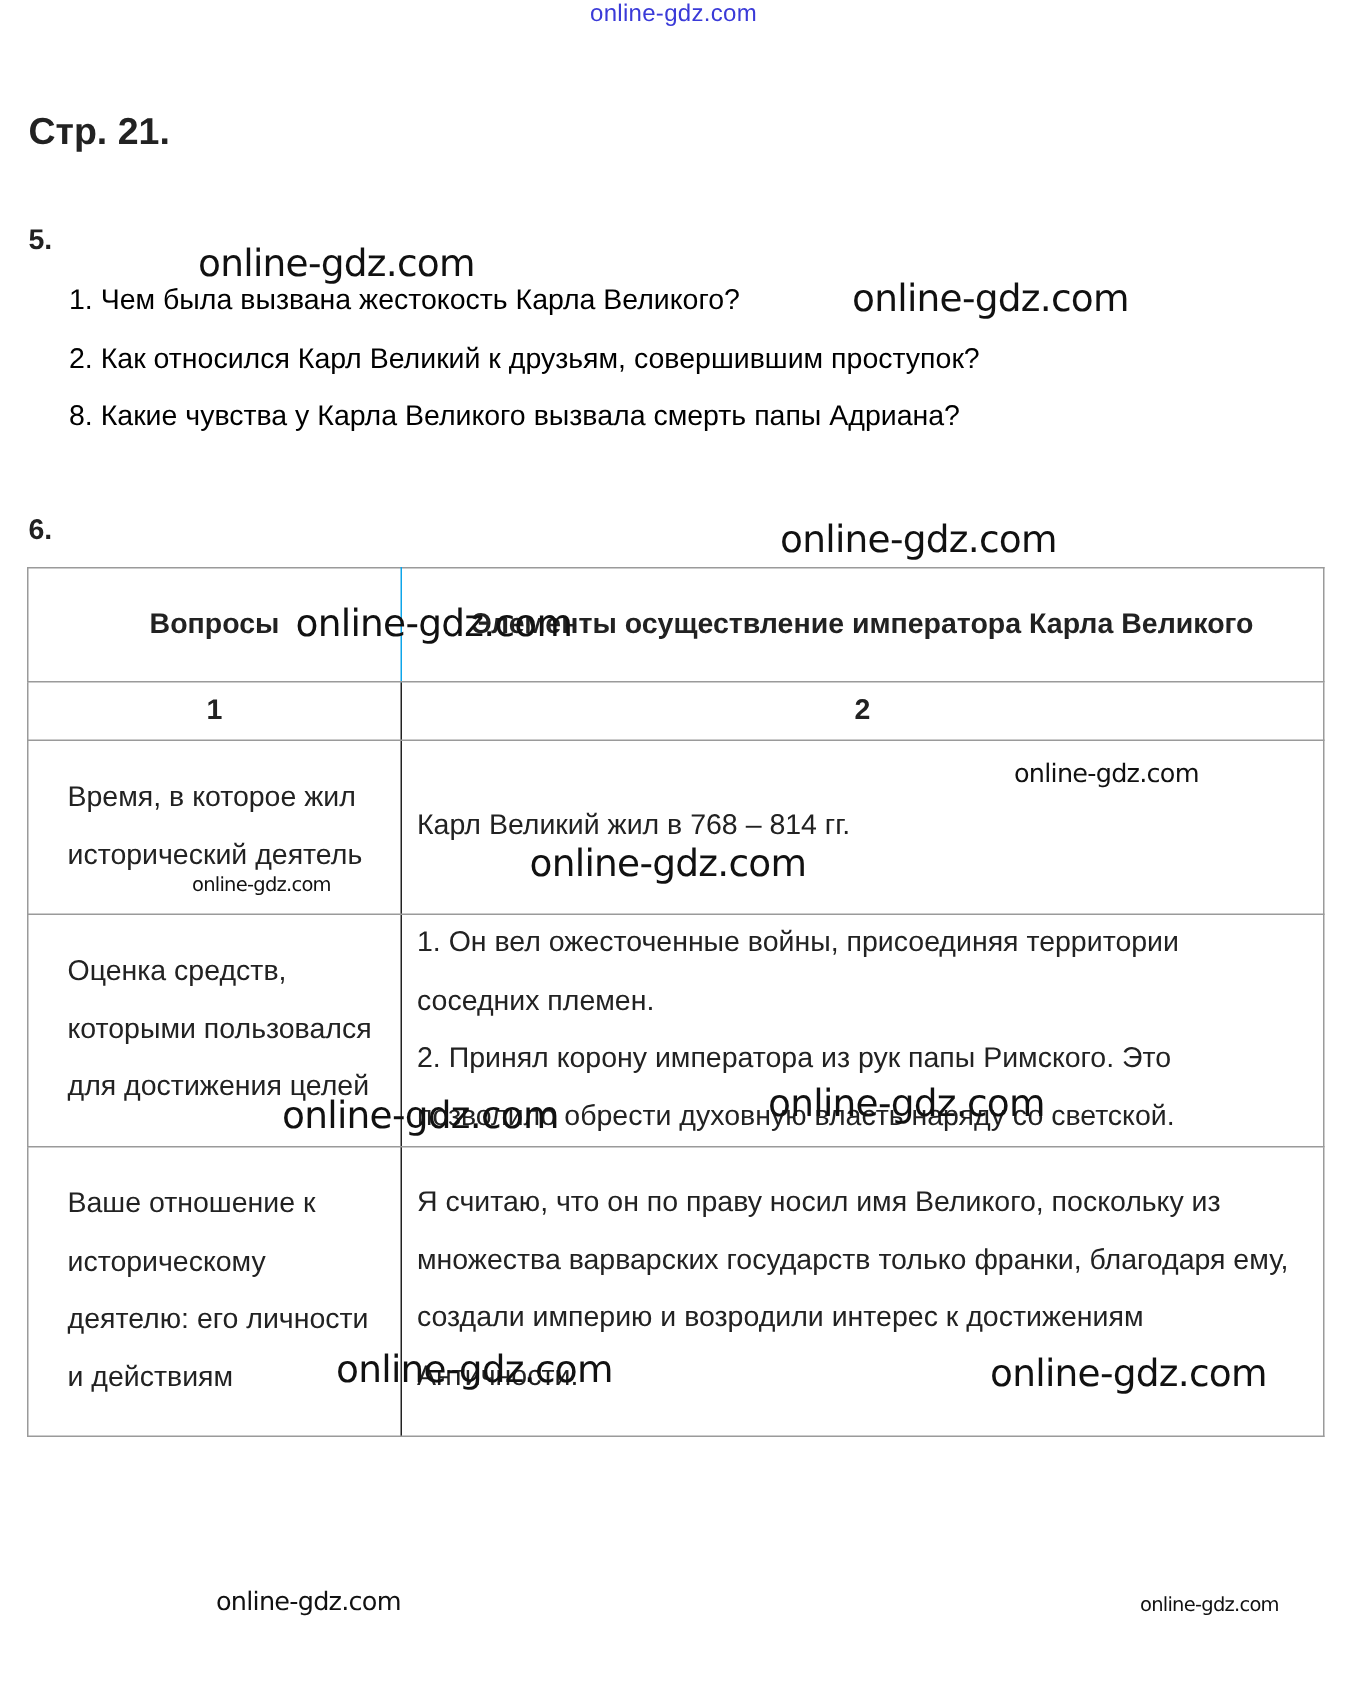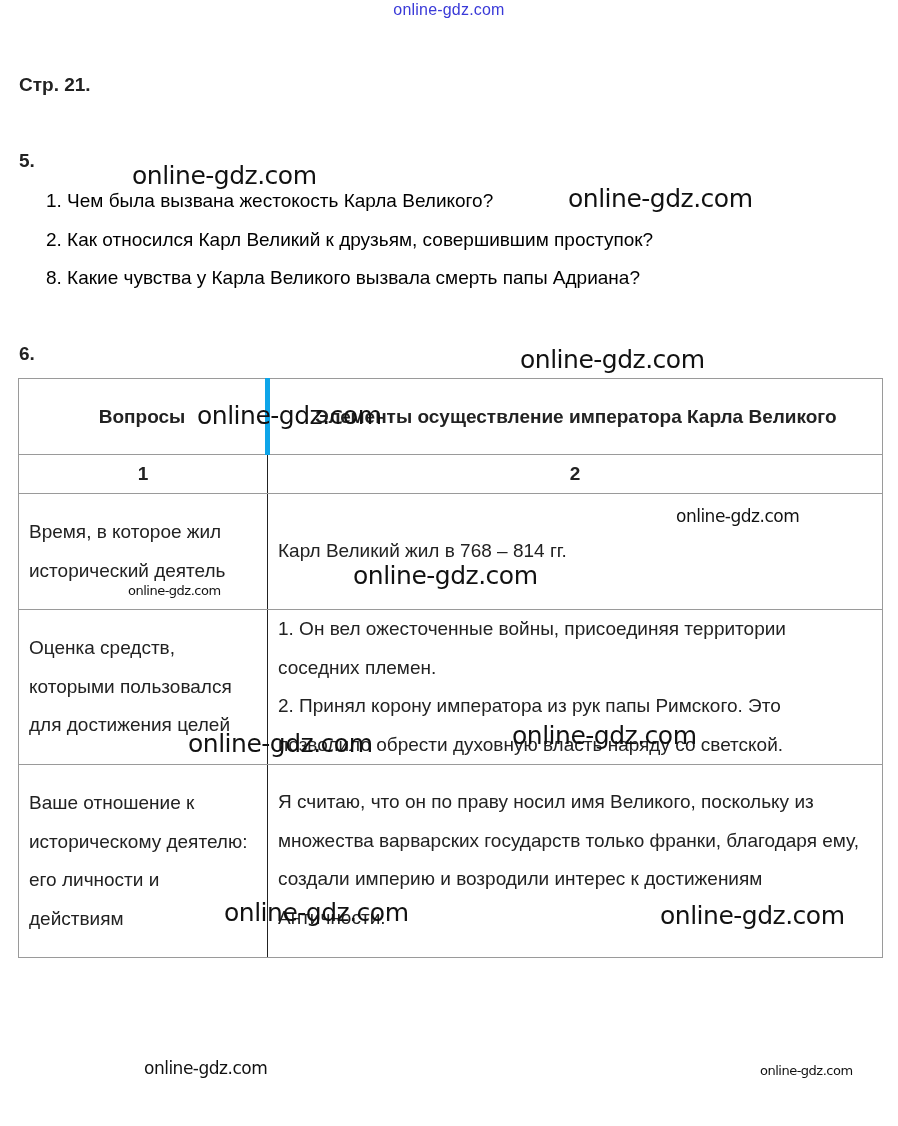--- a/index.html
+++ b/index.html
@@ -1,49 +1,49 @@
 <!DOCTYPE html>
 <html><head>
 <meta charset="utf-8">
 <style>
   html, body { margin: 0; padding: 0; background: #ffffff; }
   body { width: 898px; height: 1126px; position: relative; overflow: hidden;
          font-family: "Liberation Sans", sans-serif; color: #222; }
   .site-header { position: absolute; left: 0; width: 898px; top: 1px; text-align: center;
                  font-family: "Liberation Sans", sans-serif; font-size: 16px; color: #3a3ad8;
                  letter-spacing: 0.2px; }
-  .page-ref { position: absolute; left: 19px; top: 74px; font-size: 19px; font-weight: bold; color: #222; }
+  .page-ref { position: absolute; left: 19px; top: 74px; font-size: 25px; font-weight: bold; color: #222; }
   .task-num { position: absolute; left: 19px; font-size: 19px; font-weight: bold; color: #222; }
   .q-list { position: absolute; left: 46px; top: 186px; margin: 0; padding: 0; list-style: none; }
   .q-list li { font-size: 19px; height: 38.5px; line-height: 30px; color: #000000; }
   table.answers { position: absolute; left: 18px; top: 378px; width: 865px; border-collapse: collapse;
                   table-layout: fixed; }
   table.answers td, table.answers th { border: 1px solid #9a9a9a; vertical-align: middle; font-size: 19px;
                   color: #222; padding: 0 10px; }
   table.answers col.c1 { width: 249px; }
   th.hdr { font-weight: bold; text-align: center; line-height: 38px; padding: 0 10px; }
   tr.head-row { height: 76px; }
   tr.num-row { height: 39px; }
   tr.num-row td { text-align: center; font-weight: bold; }
   .cell-text { line-height: 38.5px; }
   td.left { padding-left: 11px; padding-right: 6px; vertical-align: top; }
   td.right { padding-left: 11px; }
   tr.r1 { height: 116px; }
   tr.r2 { height: 154px; }
   tr.r3 { height: 154px; }
   tr.r4 { height: 193px; }
-  table.answers td.left .cell-text { padding-top: 0; }
+  table.answers td.left .cell-text { padding-top: 0; margin-left: 16px; }
   .wm { position: absolute; font-family: "DejaVu Sans", sans-serif; color: #111; white-space: nowrap;
         letter-spacing: -0.5px; }
   .wm.big { font-size: 25px; }
   .wm.mid { font-size: 17px; }
   .wm.small { font-size: 13px; }
   
   table.answers td.left { border-right: 1px solid #222; }
-  table.answers th.left-h { border-right: 5px solid #0ea5e9; }
+  table.answers th.left-h { border-right: 1px solid #0ea5e9; }
 </style>
 </head>
 <body>
 
 <div class="site-header">online-gdz.com</div>
 
 <div class="page-ref">Стр. 21.</div>
 
 <div class="task-num" style="top:150px">5.</div>
 <ol class="q-list">

